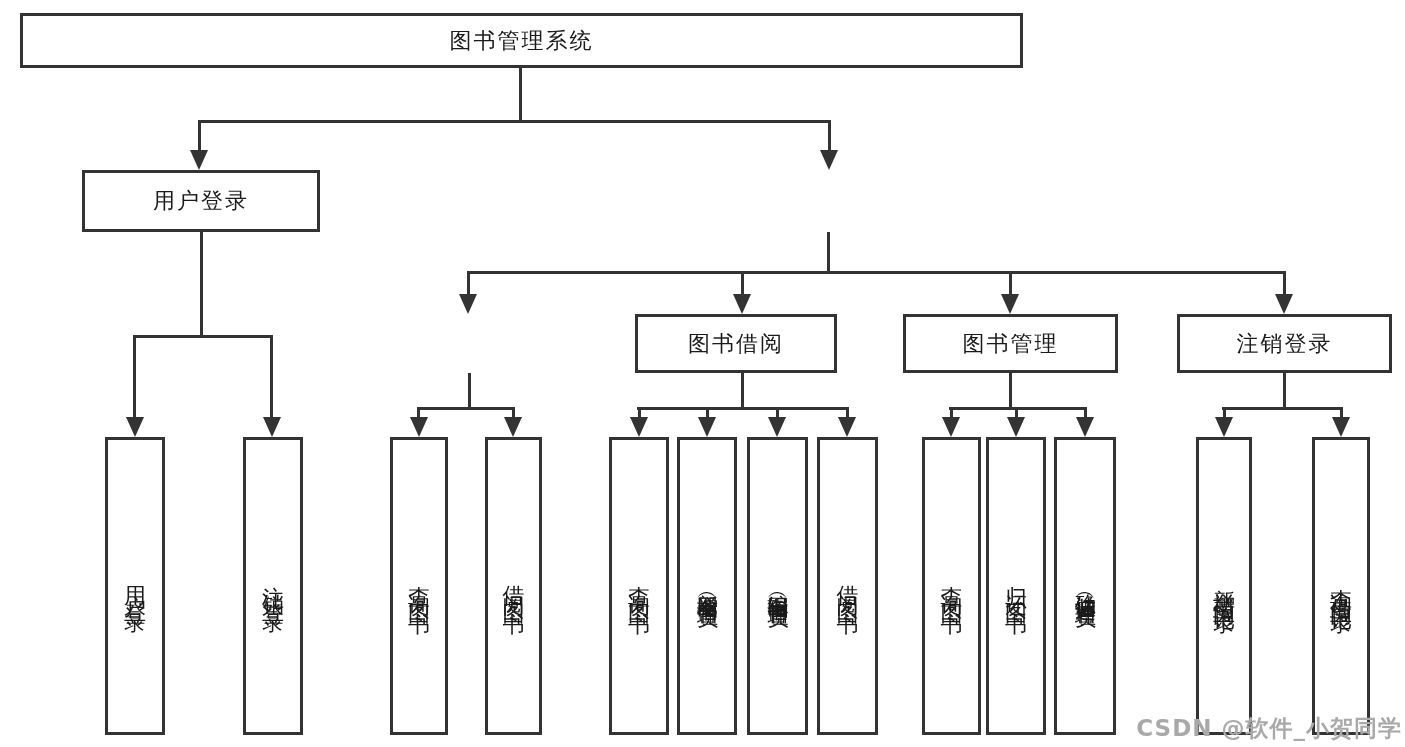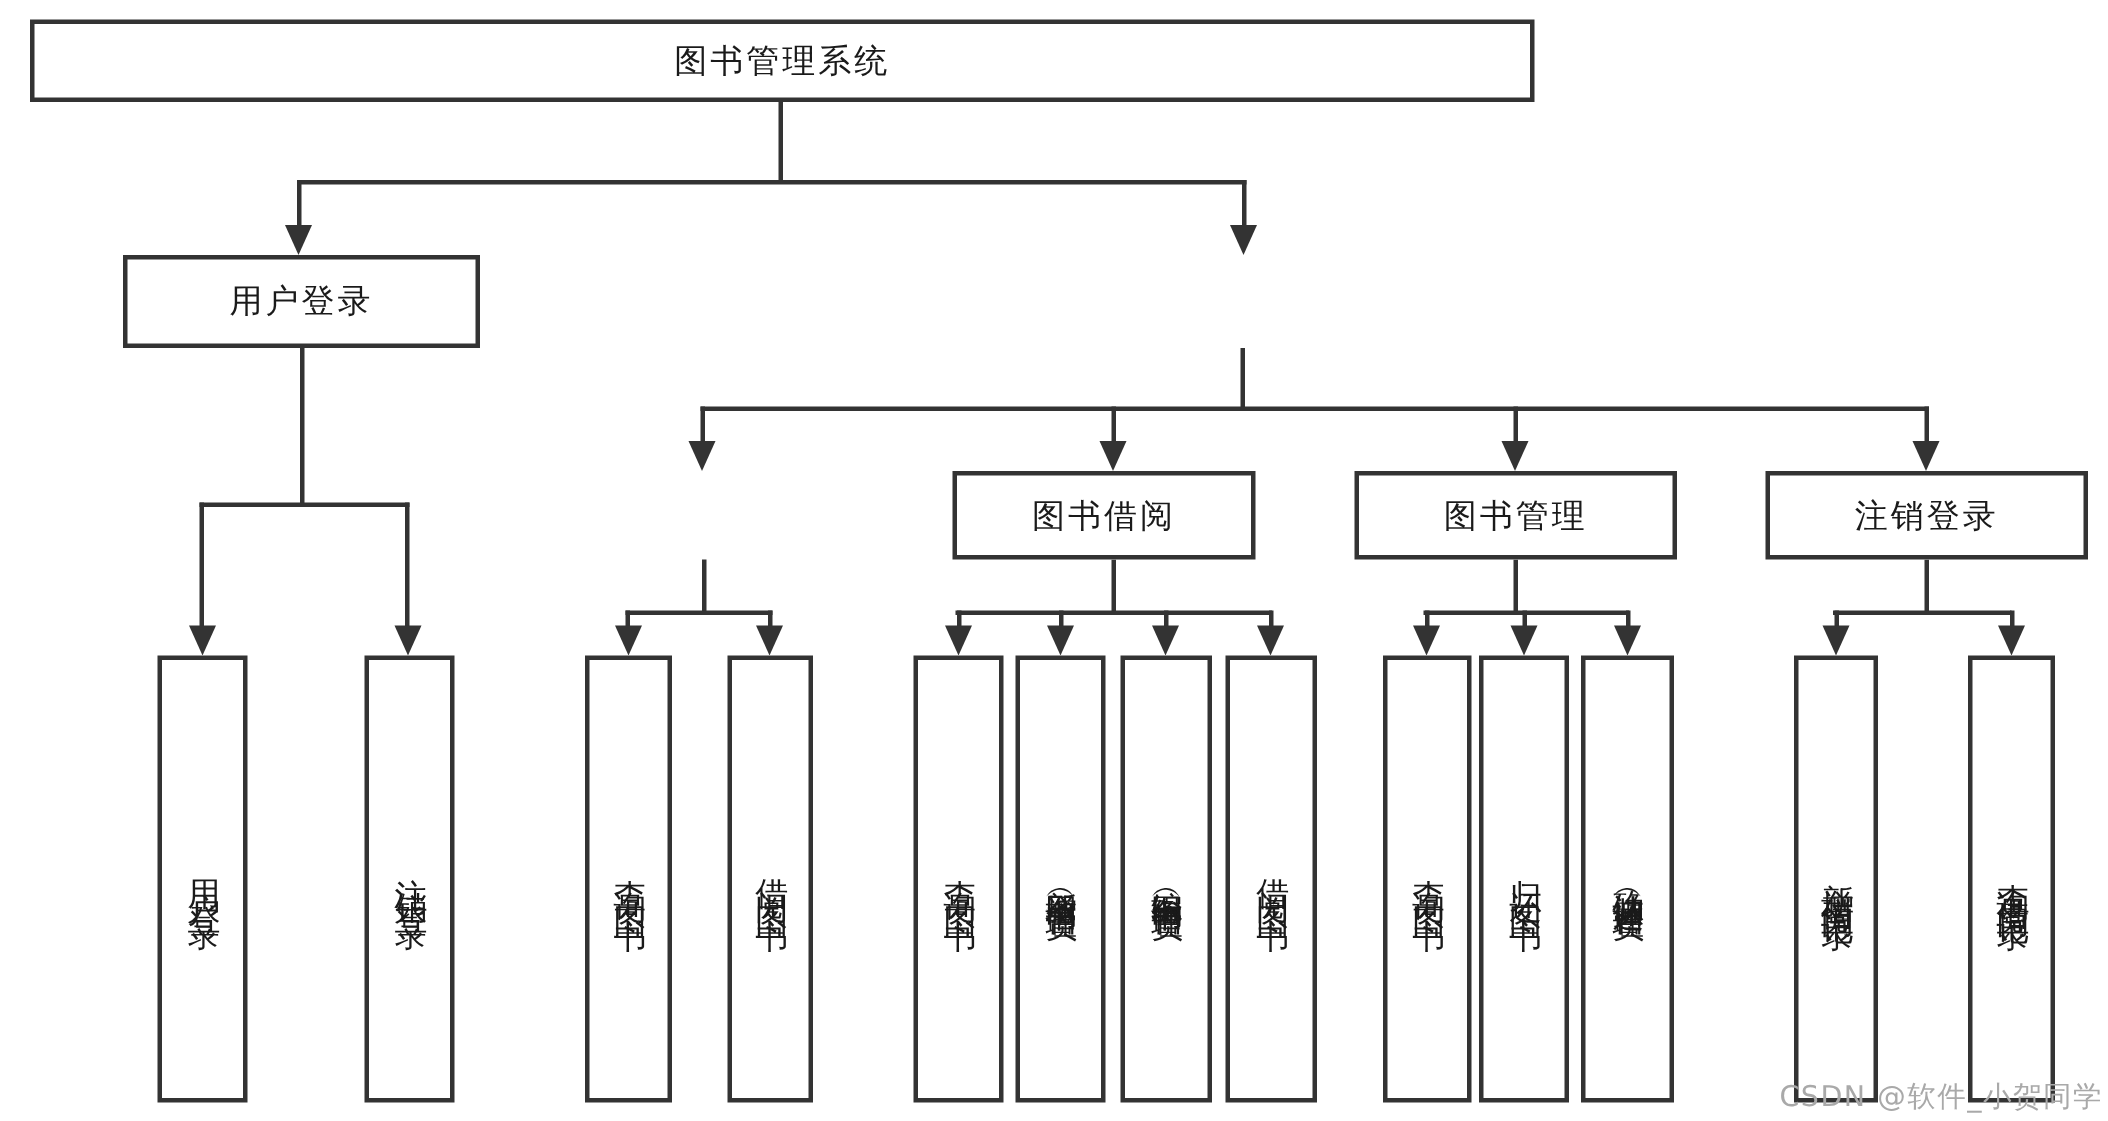--- a/index.html
+++ b/index.html
@@ -18,21 +18,21 @@
   .v-label.med{letter-spacing:5px;}
   .v-label.long{letter-spacing:2px;font-size:21px;}
   .hl{position:absolute;background:#333;height:3px;z-index:1;}
   .vl{position:absolute;background:#333;width:3px;z-index:1;}
   .ah{
     position:absolute;width:0;height:0;z-index:1;
     border-left:9px solid transparent;border-right:9px solid transparent;border-top:20px solid #333;
   }
   .wm{
     position:absolute;right:3px;bottom:3px;z-index:6;
-    color:#a9a9a9;font-size:19px;letter-spacing:1px;white-space:nowrap;
+    color:#a9a9a9;font-size:23px;letter-spacing:1px;white-space:nowrap;font-weight:bold;
   }
 </style>
 </head>
 <body>
 
 <div class="stage">
 
   <div class="box" style="left:20px;top:13px;width:1003px;height:55px">
     <span class="h-label">图书管理系统</span>
   </div>

